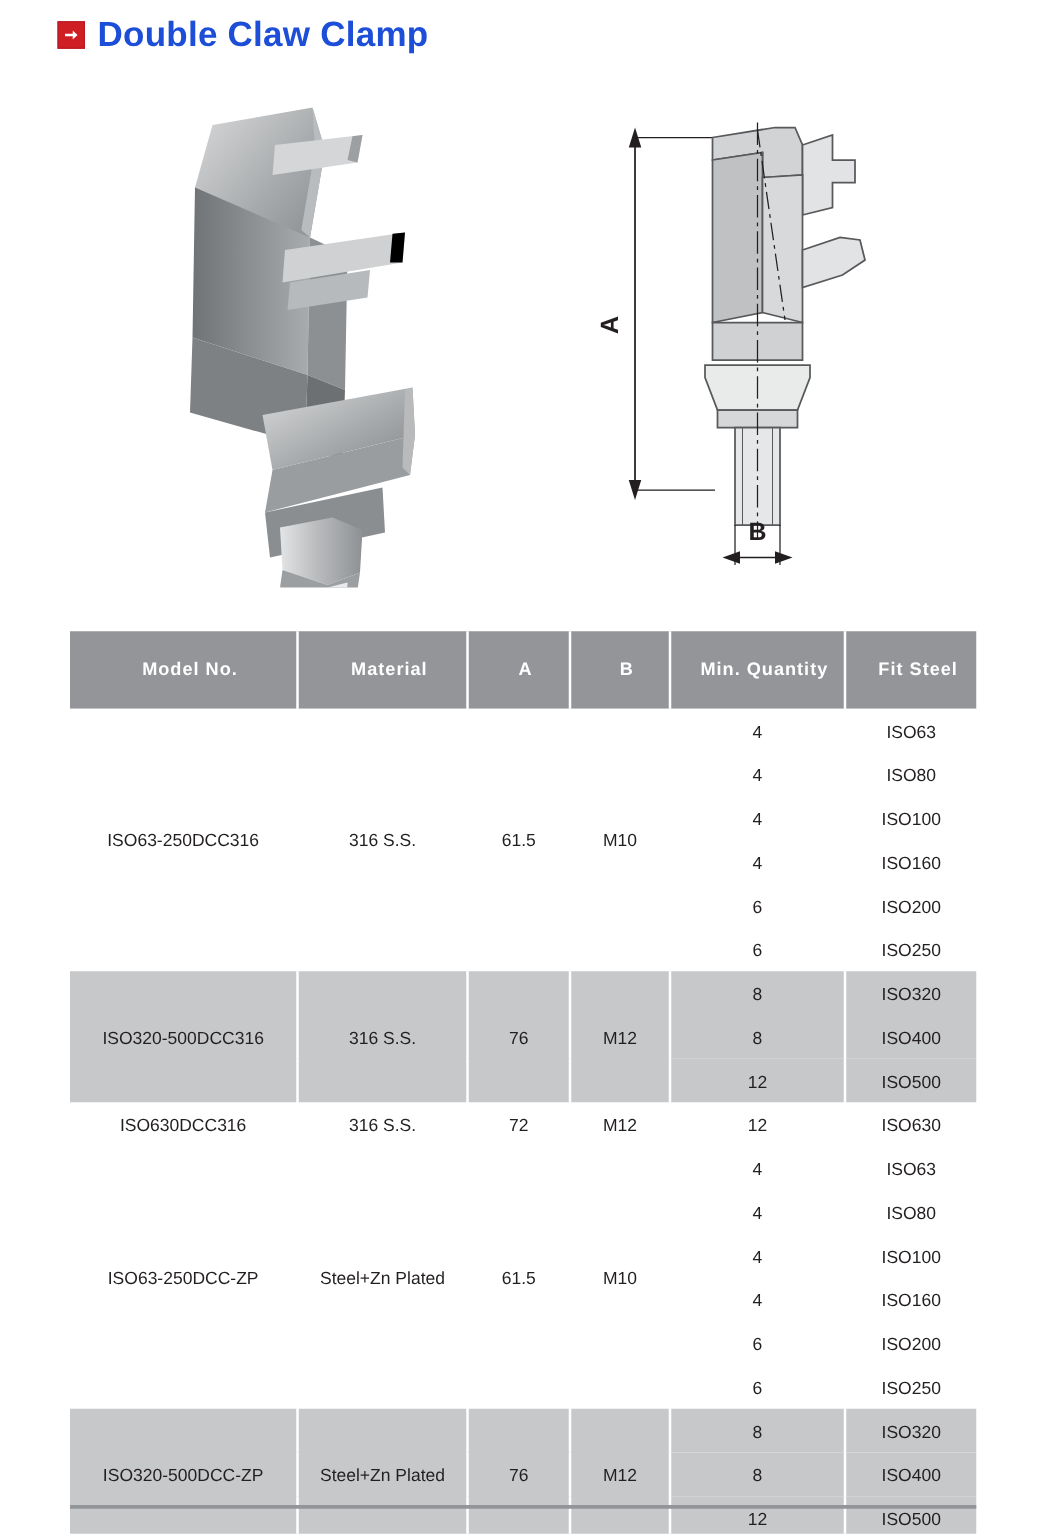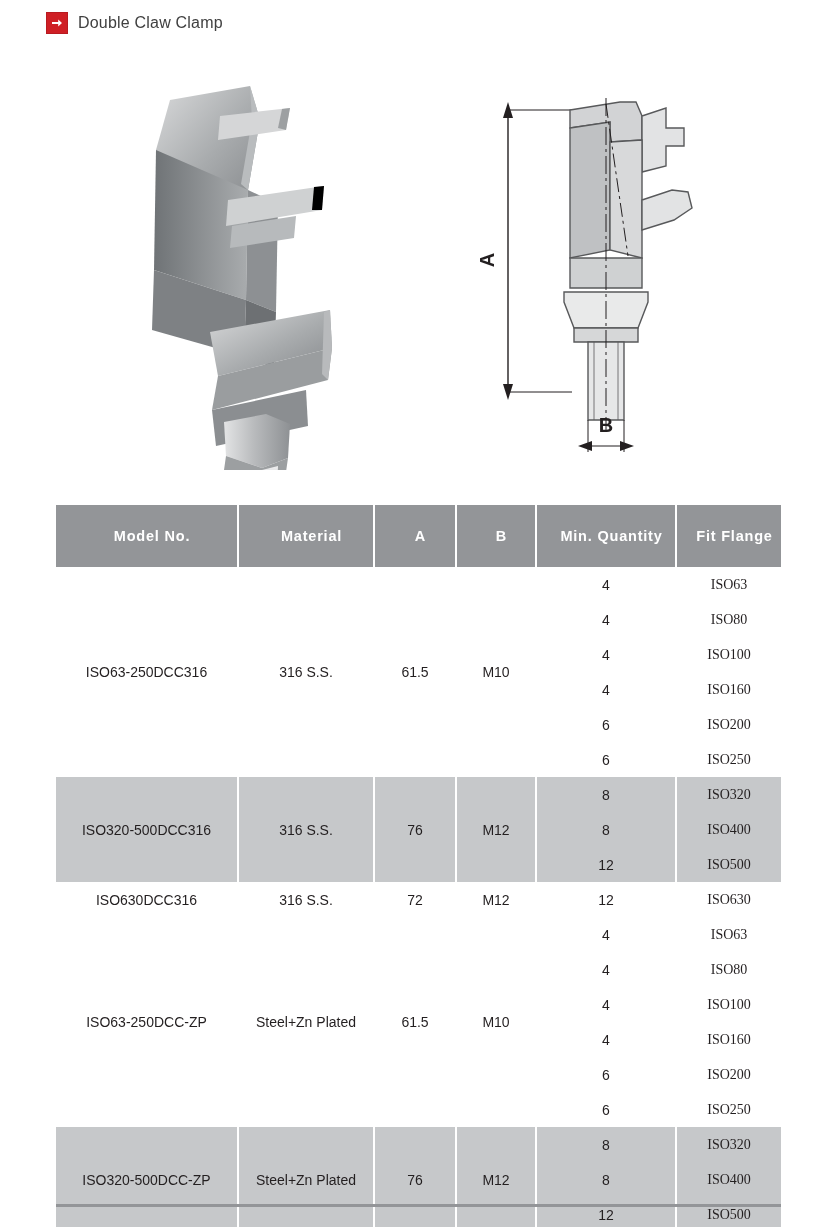--- a/index.html
+++ b/index.html
@@ -26,24 +26,24 @@
     gap: 10px;
   }
   .title-icon {
     width: 22px; height: 22px;
     background: #cf1f25;
     display: flex; align-items: center; justify-content: center;
     border: 1px solid #b81a20;
   }
   .title-icon svg { display: block; }
   .title-text {
-    font-size: 16px;
-    font-weight: normal;
+    font-size: 28px;
+    font-weight: bold;
     letter-spacing: 0.2px;
-    color: #404040;
+    color: #1d4ed8;
   }
 
   
   .figures {
     position: absolute;
     left: 0; top: 70px;
     width: 837px; height: 420px;
   }
 
   .fig-left {
@@ -85,21 +85,21 @@
 
   table.spec td {
     font-size: 14px;
     text-align: center;
     vertical-align: middle;
     border-right: 2px solid #ffffff;
     color: #231f20;
     height: 35px;
     padding: 0 4px;
   }
-  table.spec td:last-child { border-right: none; font-family: Liberation Serif, serif; }
+  table.spec td:last-child { border-right: none; }
 
   tr.band-light td { background: #ffffff; }
   tr.band-grey td { background: #c6c8ca; }
 
   td.cell-grey { background: #c6c8ca !important; }
   td.cell-white { background: #ffffff !important; }
 
   .bottom-rule {
     position: absolute;
     left: 56px;
@@ -246,21 +246,21 @@
         <col class="c-qty">
         <col class="c-flange">
     </colgroup>
     <thead>
       <tr>
         <th>Model No.</th>
         <th>Material</th>
         <th>A</th>
         <th>B</th>
         <th>Min. Quantity</th>
-        <th>Fit Flange</th>
+        <th>Fit Steel</th>
       </tr>
     </thead>
     <tbody>
         <tr class="band-light">
           <td rowspan="6" class="cell-white">ISO63-250DCC316</td>
           <td rowspan="6" class="cell-white">316 S.S.</td>
           <td rowspan="6" class="cell-white">61.5</td>
           <td rowspan="6" class="cell-white">M10</td>
           <td class="cell-white">4</td>
           <td class="cell-white">ISO63</td>

